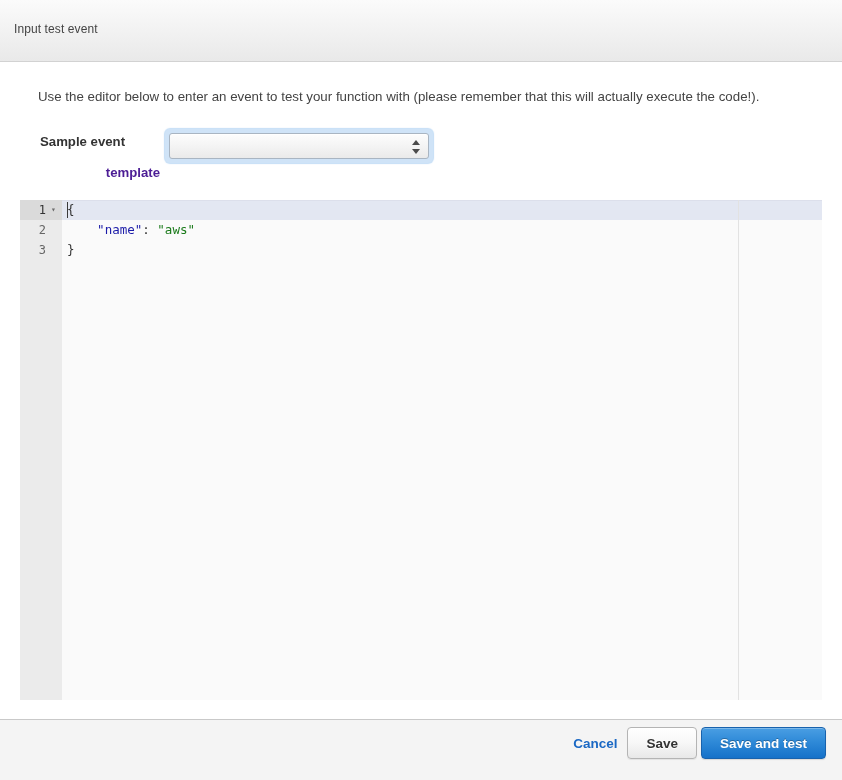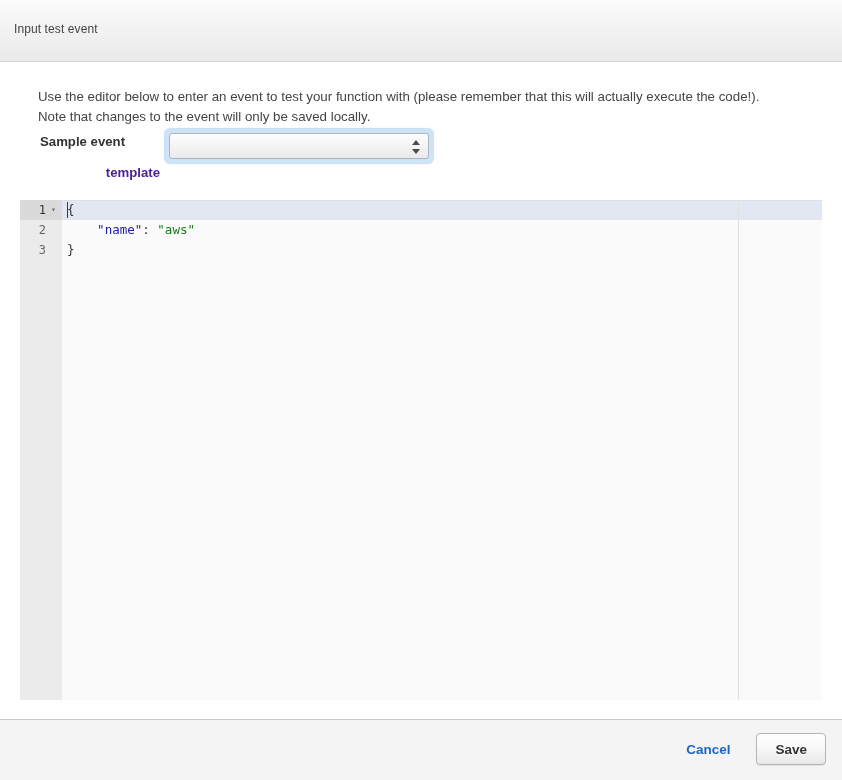--- a/index.html
+++ b/index.html
@@ -250,24 +250,24 @@
     top: 719px;
     width: 842px;
     height: 61px;
     box-sizing: border-box;
     background: #f4f4f4;
     border-top: 1px solid #c9c9c9;
   }
   .footer-actions {
     position: absolute;
     right: 16px;
-    top: 13px;
+    top: 7px;
     display: flex;
     align-items: center;
-    gap: 20px;
+    gap: 4px;
   }
   .btn-link {
     font-size: 13.5px;
     font-weight: bold;
     color: #1a68c4;
     cursor: pointer;
     padding: 0 6px;
     white-space: nowrap;
   }
   .btn {
@@ -302,21 +302,20 @@
 <body>
 
 <div class="modal-header">
   <div class="modal-title">Input test event</div>
 </div>
 
 <div class="modal-body">
 
   <div class="intro-text">
     <span class="intro-line">Use the editor below to enter an event to test your function with (please remember that this will actually execute the code!).</span>
-    <span class="intro-line">Note that changes to the event will only be saved locally.</span>
   </div>
 
   <div class="form-row">
     <div class="form-label">Sample event</div>
     <div class="select-wrap">
       <div class="select-box">
         <span class="select-value"></span>
         <span class="select-arrows">
           <span class="tri up"></span>
           <span class="tri down"></span>
@@ -344,14 +343,15 @@
       <div class="cursor"></div>
     </div>
   </div>
 
 </div>
 
 <div class="modal-footer">
   <div class="footer-actions">
     <span class="btn-link">Cancel</span>
     <span class="btn btn-default">Save</span>
+    <span class="btn btn-primary">Save and test</span>
   </div>
 </div>
 
 </body></html>

